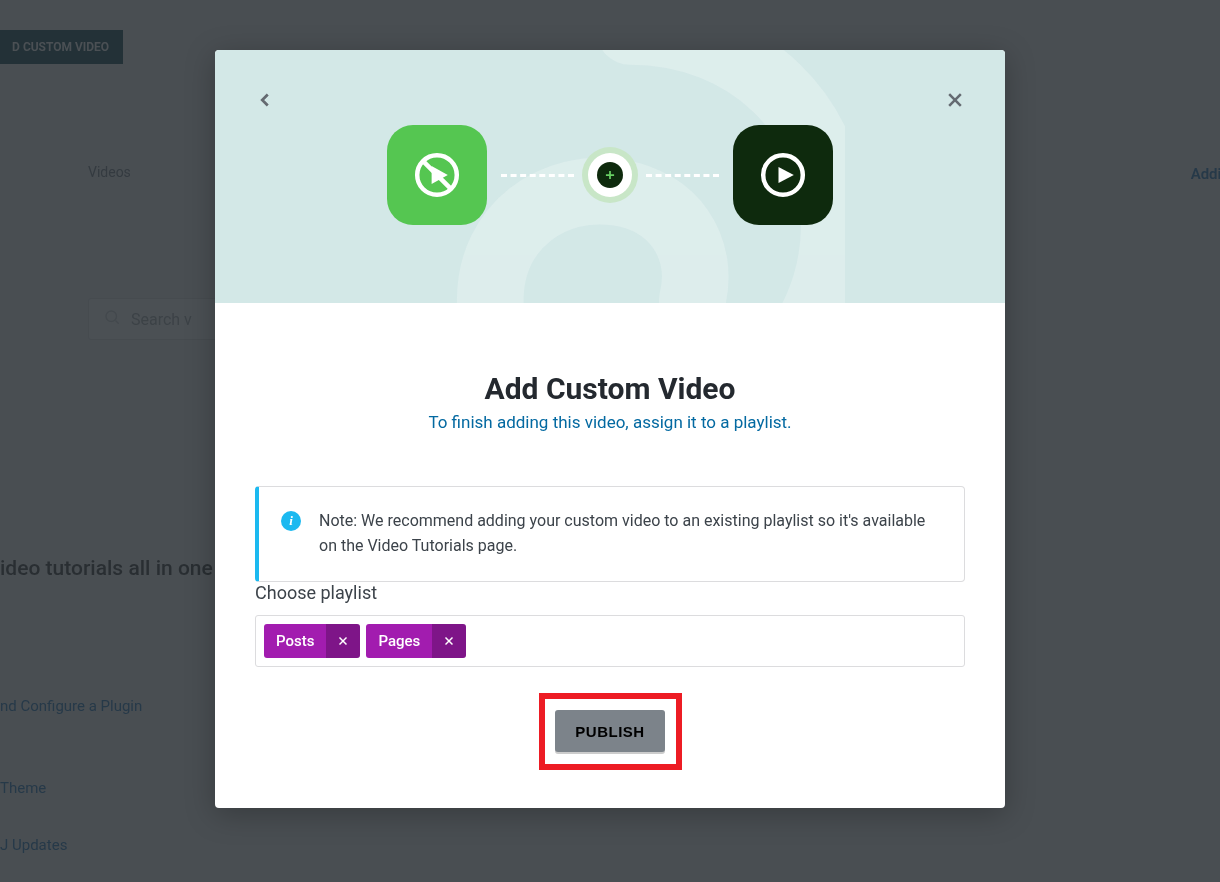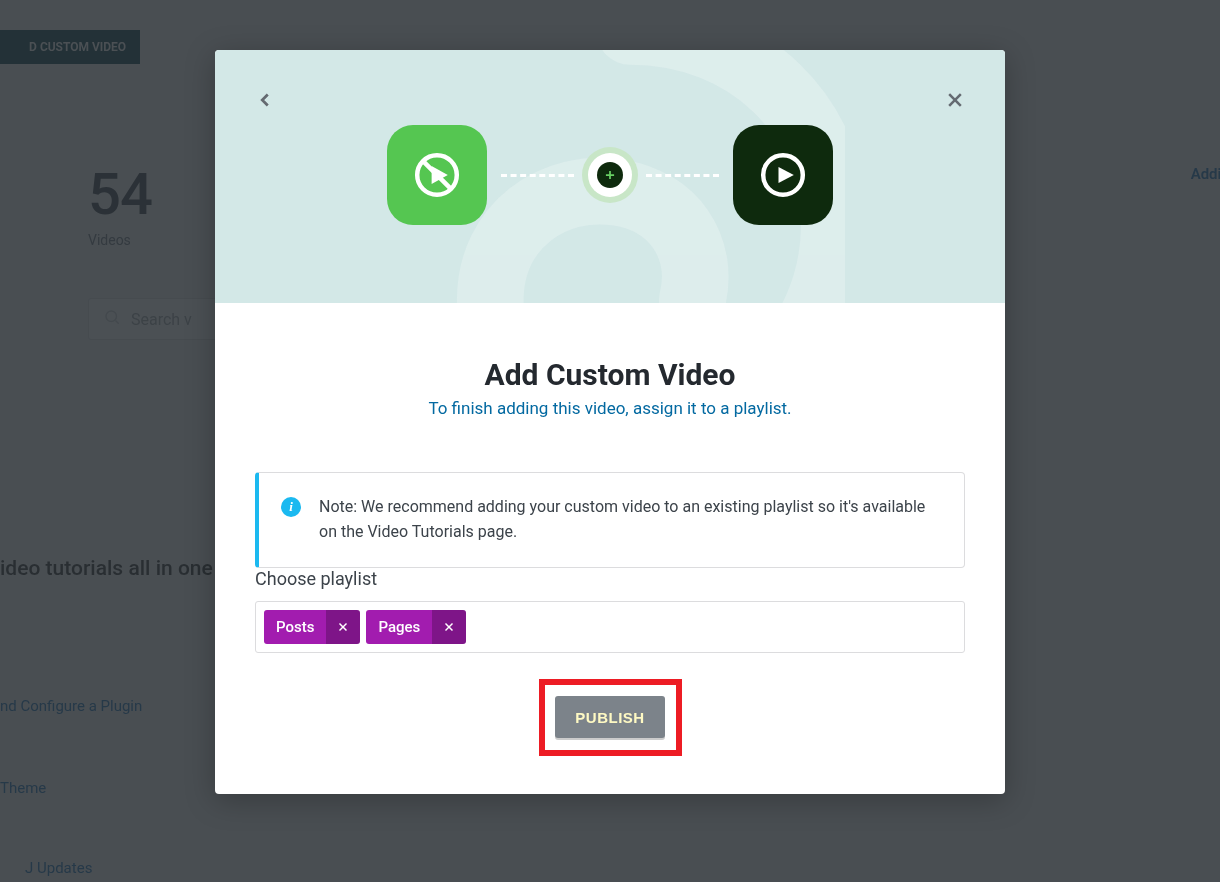--- a/index.html
+++ b/index.html
@@ -9,21 +9,21 @@
     background: #fff;
     color: #3c434a;
   }
 
   
   .bg-page {
     position: absolute; inset: 0; background: #f0f0f1;
     filter: none;
   }
   .bg-topbtn {
-    position:absolute; left:0; top:30px; width:140px; height:34px;
+    position:absolute; left:0; top:30px; width:123px; height:34px;
     background:#0a404e; color:#fff; font-size:12px; font-weight:600;
     display:flex; align-items:center; justify-content:flex-end; padding-right:14px;
   }
   .bg-count-wrap { position:absolute; left:88px; top:160px; }
   .bg-count { font-size:58px; font-weight:500; color:#3c434a; letter-spacing:-1px; }
   .bg-count-lbl { font-size:14px; color:#6e7781; margin-top:4px; }
   .bg-search {
     position:absolute; left:88px; top:298px; width:700px; height:42px;
     background:#fff; border:1px solid #dcdcde; border-radius:3px;
     display:flex; align-items:center; padding:0 14px;
@@ -31,21 +31,21 @@
   }
   .bg-search .mag { margin-right:10px; opacity:.5; }
   .bg-headline {
     position:absolute; left:0; top:556px; font-size:21px; color:#2f2f2f; font-weight:500;
   }
   .bg-link1, .bg-link2, .bg-link3 {
     color:#1a6eb5; font-size:15px;
   }
   .bg-link1 { position:absolute; left:0; top:697px; }
   .bg-link2 { position:absolute; left:0; top:779px; }
-  .bg-link3 { position:absolute; left:0; top:859px;margin-left:25px; }
+  .bg-link3 { position:absolute; left:0; top:836px; }
   .bg-toprightlink {
     position:absolute; right:-56px; top:165px; font-size:15px; font-weight:600;
     color:#1a6eb5;
   }
 
   
   .overlay {
     position:absolute; inset:0; background:rgba(41,46,51,.84);
   }
 
@@ -96,21 +96,21 @@
     width:26px; height:26px; border-radius:50%; background:#0e2a0d;
     display:flex; align-items:center; justify-content:center;
   }
   .hero .plusdot svg { width:14px; height:14px; }
 
   .hero .dash {
     flex:1; height:0; border-top:3px dashed #fff; margin:0 14px;
   }
 
   
-  .body { padding:54px 40px 38px; }
+  .body { padding:68px 40px 38px; }
   .title { font-size:30px; font-weight:700; color:#24292f; text-align:center; }
   .subtitle {
     font-size:17px; color:#0369a1; text-align:center; margin-top:6px;
   }
 
   .infobox {
     margin-top:54px; border:1px solid #dcdcde; border-left:4px solid #1bb9f0;
     border-radius:4px; padding:22px 22px 22px 60px; position:relative;
     font-size:16px; line-height:1.55; color:#3c434a;
   }
@@ -140,34 +140,33 @@
     cursor:pointer;
   }
   .tag .tag-x svg { width:12px; height:12px; }
 
   .publish-wrap {
     margin:26px auto 0; width:143px; height:77px;
     border:6px solid #ed1c24; background:#fff;
     display:flex; align-items:center; justify-content:center;
   }
   .publish-btn {
-    background:#7c838a; color:#fef9c3; border:none; height:42px; padding:0 20px;
+    background:#7c838a; color:#000000; border:none; height:42px; padding:0 20px;
     font-size:15px; font-weight:700; letter-spacing:.5px; border-radius:3px;
     box-shadow:0 2px 0 rgba(0,0,0,.2); cursor:pointer;
   }
 </style>
 </head>
 <body>
 
 <div class="bg-page">
   <div class="bg-topbtn">
     <span>D CUSTOM VIDEO</span>
   </div>
   <div class="bg-count-wrap">
-    <div class="bg-count">54</div>
     <div class="bg-count-lbl">Videos</div>
   </div>
   <div class="bg-search">
     <span class="mag">
       <svg width="18" height="18" viewBox="0 0 24 24" fill="none" stroke="#9aa0a6" stroke-width="2">
           <circle cx="11" cy="11" r="7"></circle>
           <line x1="21" y1="21" x2="16.65" y2="16.65"></line>
         </svg>
     </span>
     <span>Search v</span>

